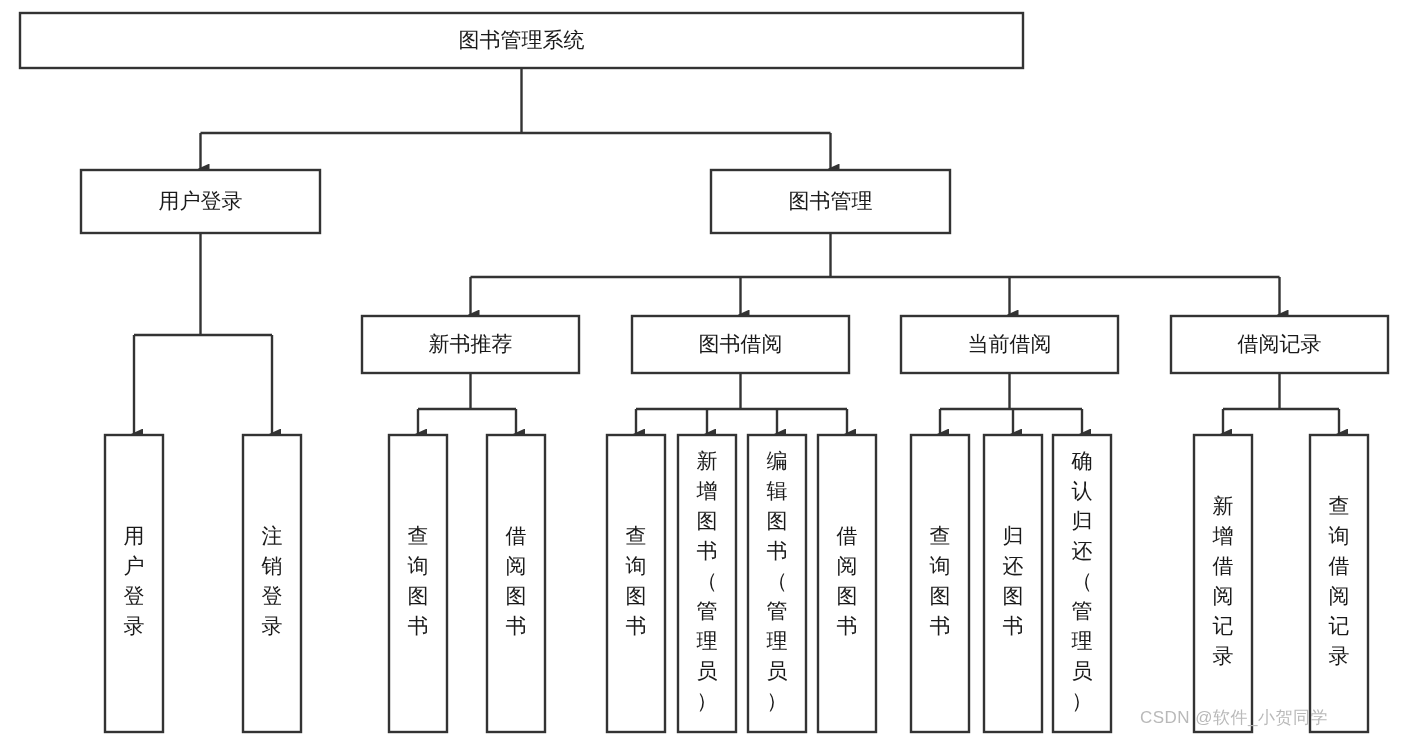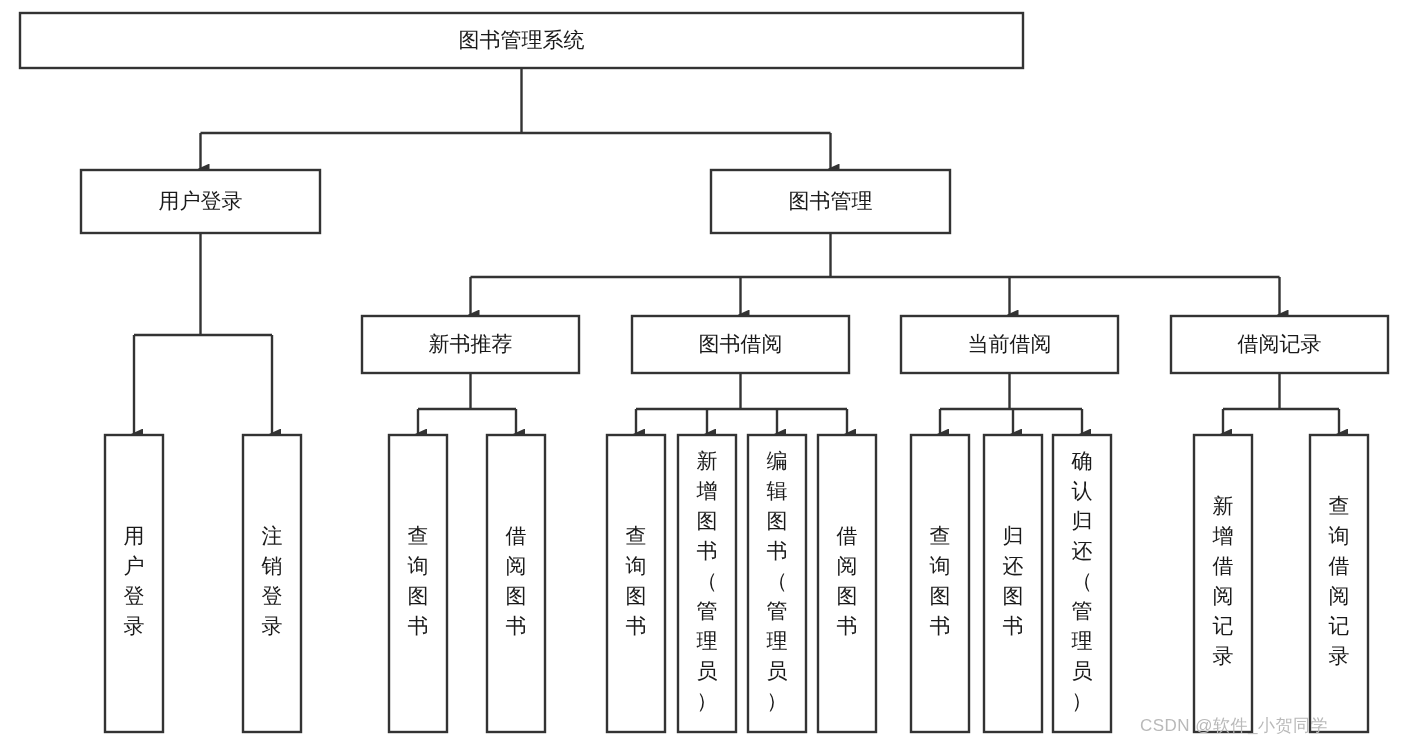--- a/index.html
+++ b/index.html
@@ -50,21 +50,21 @@
   }
   .node-label-vert {
     font-family: "Liberation Sans", "DejaVu Sans", sans-serif;
     font-size: 21px;
     fill: #1a1a1a;
     text-anchor: middle;
   }
   .watermark {
     position: absolute;
     right: 12px;
-    bottom: 10px;
+    bottom: 18px;
     font-family: "Liberation Sans", "DejaVu Sans", sans-serif;
     font-size: 17px;
     color: #b9b9b9;
     letter-spacing: 0.5px;
     white-space: nowrap;
     user-select: none;
   }
 </style>
 </head>
 <body>

